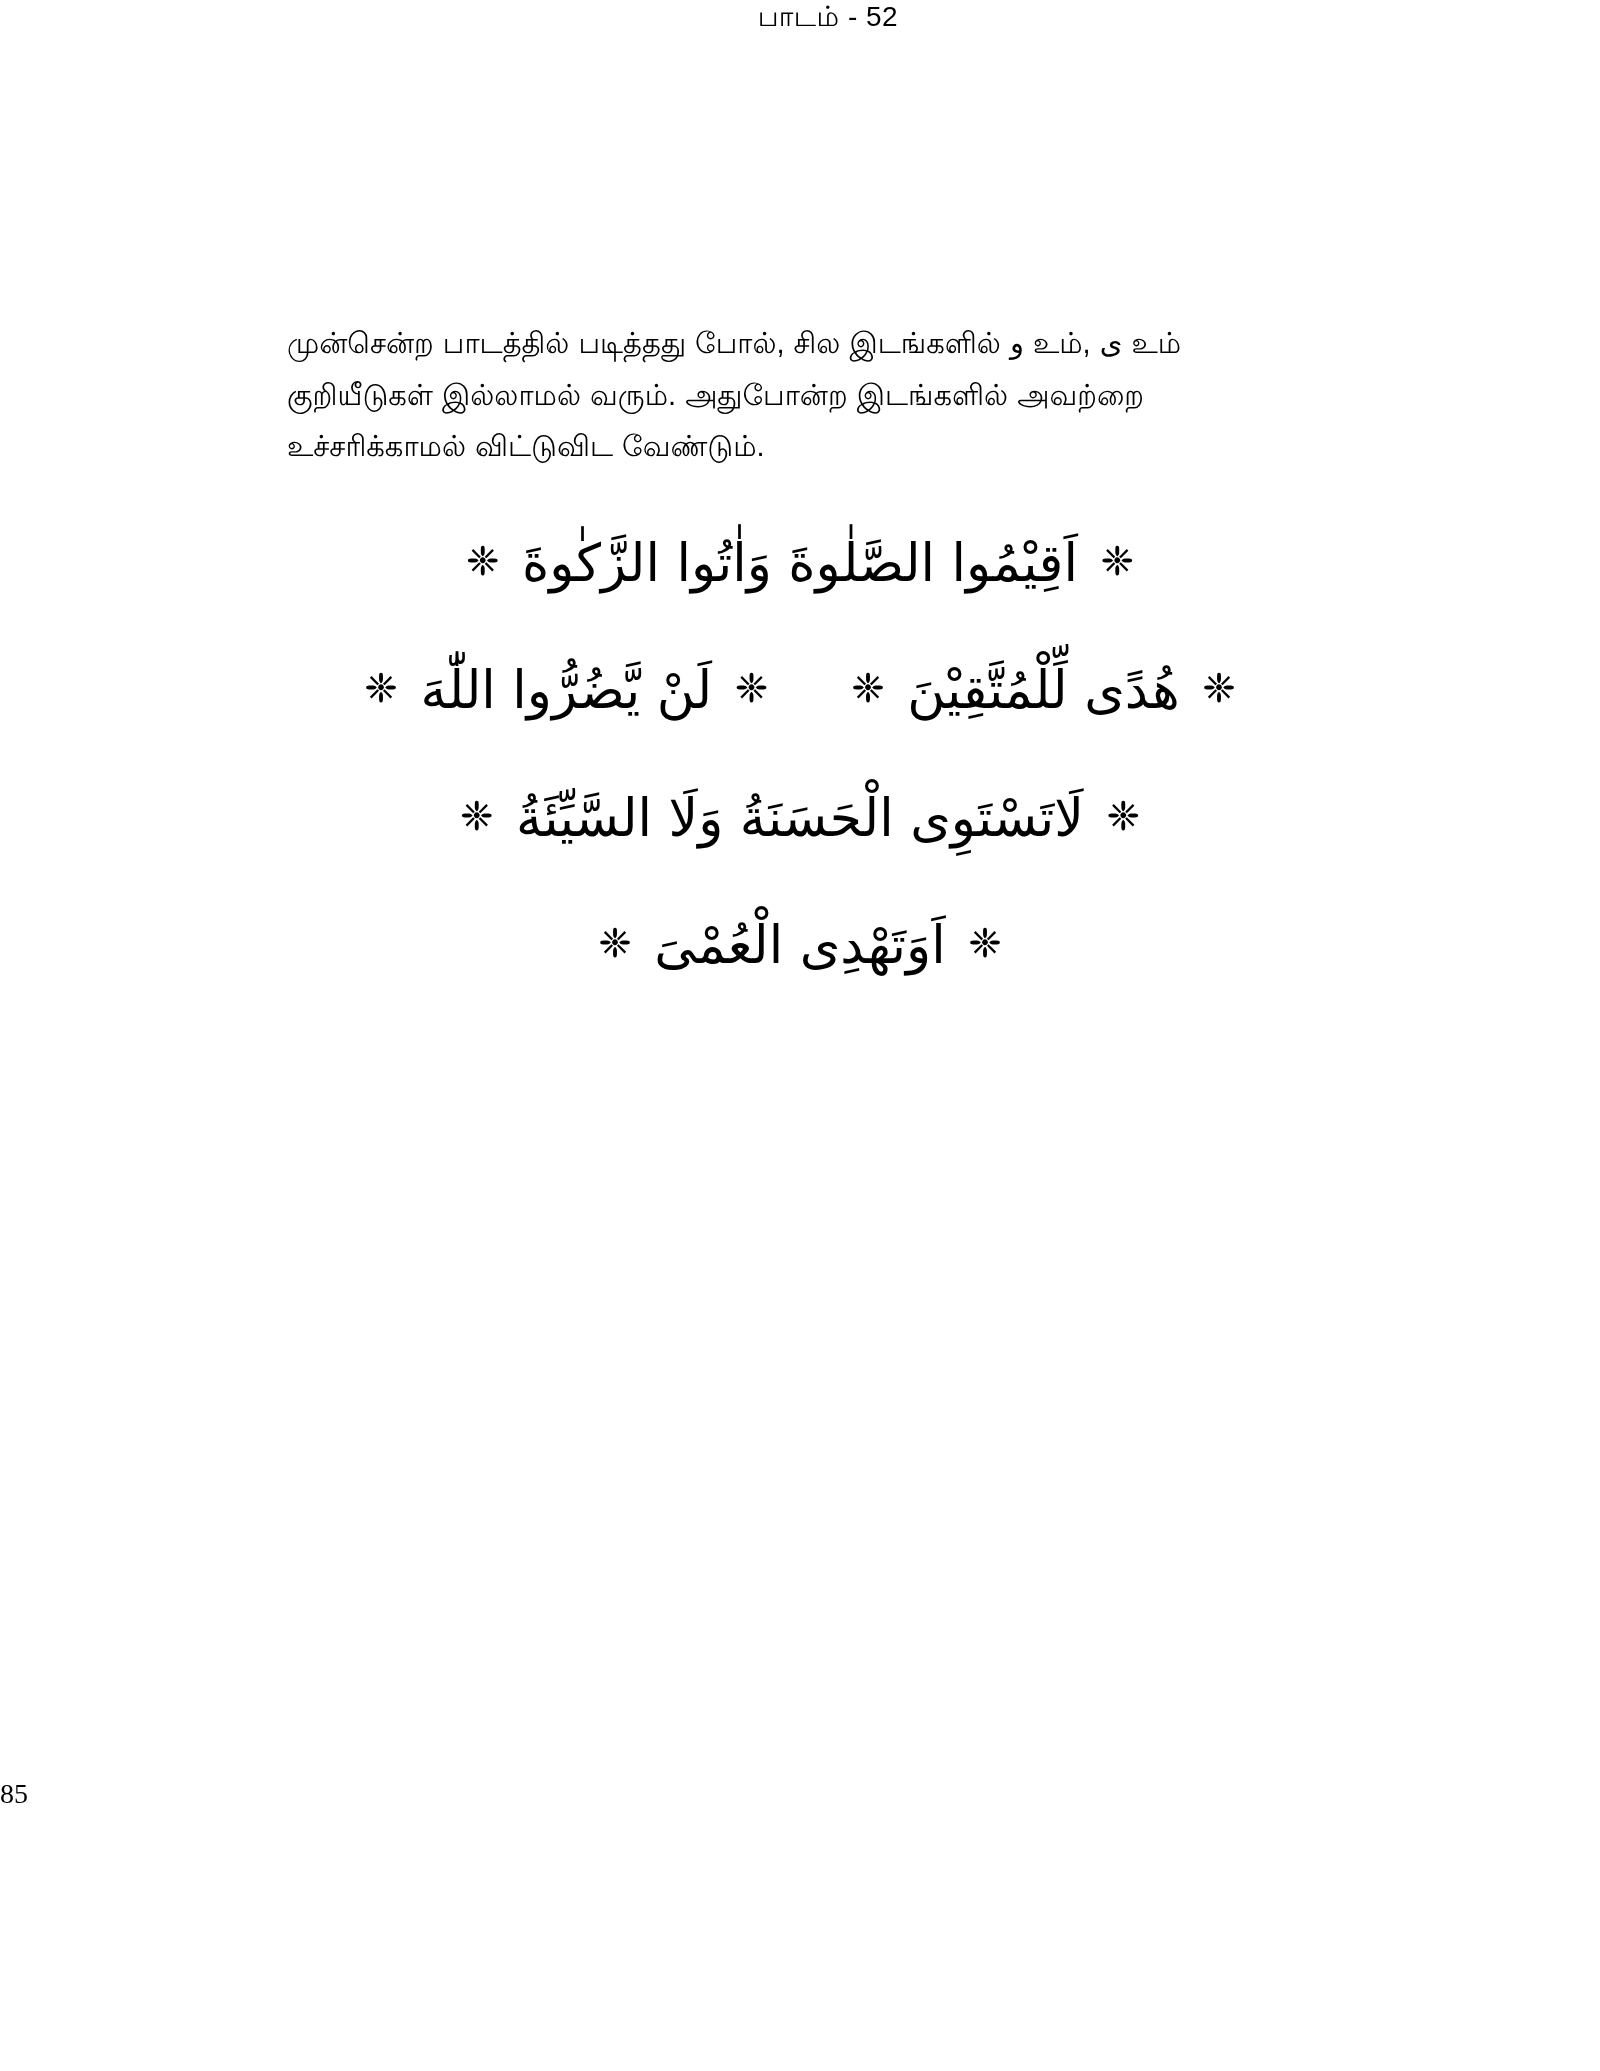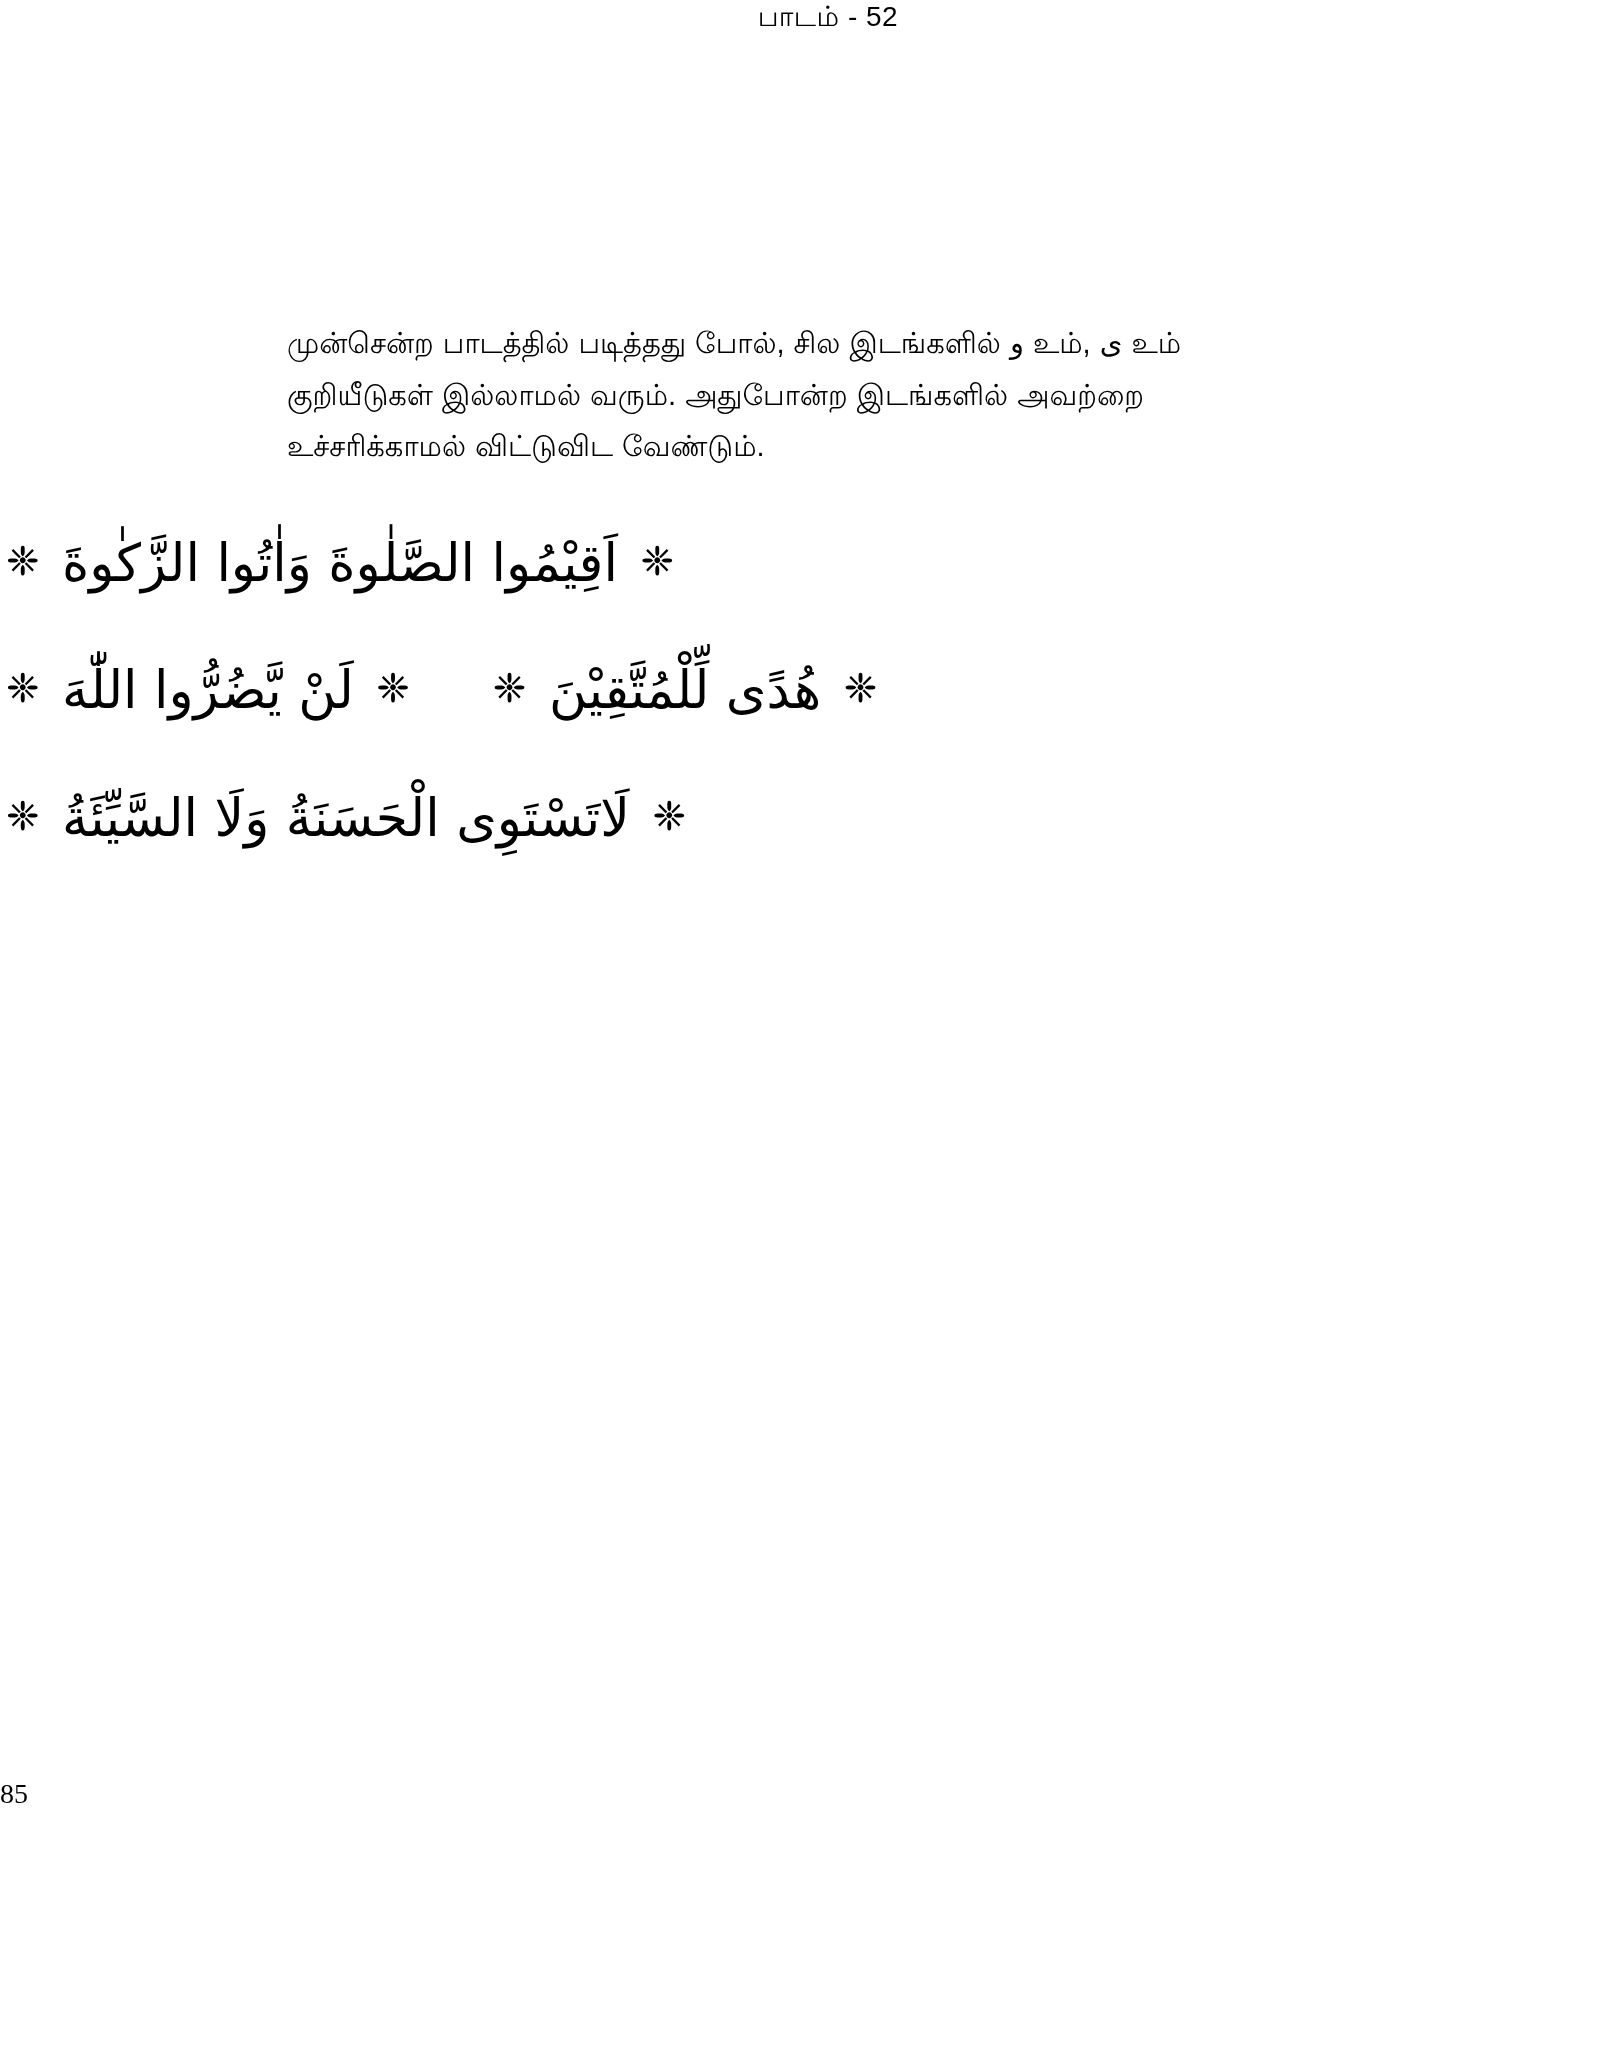--- a/index.html
+++ b/index.html
@@ -45,21 +45,21 @@
     word-spacing: 1px;
   }
   .arabic-block {
     position: absolute;
     top: 500px;
     left: 0;
     width: 1600px;
   }
   .arabic-line {
     width: 1600px;
-    text-align: left;
+    text-align: center;
     direction: rtl;
     unicode-bidi: bidi-override;
     font-family: "DejaVu Sans", sans-serif;
     font-size: 52px;
     line-height: 2.45;
     white-space: nowrap;
     color: #000;
   }
   .arabic-line .ornament {
     font-size: 40px;
@@ -107,18 +107,23 @@
       <span>لَنْ يَّضُرُّوا اللّٰهَ</span>
       <span class="ornament">❈</span>
     </div>
 
     <div class="arabic-line">
       <span class="ornament">❈</span>
       <span>لَاتَسْتَوِى الْحَسَنَةُ وَلَا السَّيِّئَةُ</span>
       <span class="ornament">❈</span>
     </div>
 
+    <div class="arabic-line">
+      <span class="ornament">❈</span>
+      <span>اَوَتَهْدِى الْعُمْىَ</span>
+      <span class="ornament">❈</span>
+    </div>
 
   </div>
 
   <div class="page-number">85</div>
 
 </div>
 
 </body></html>

